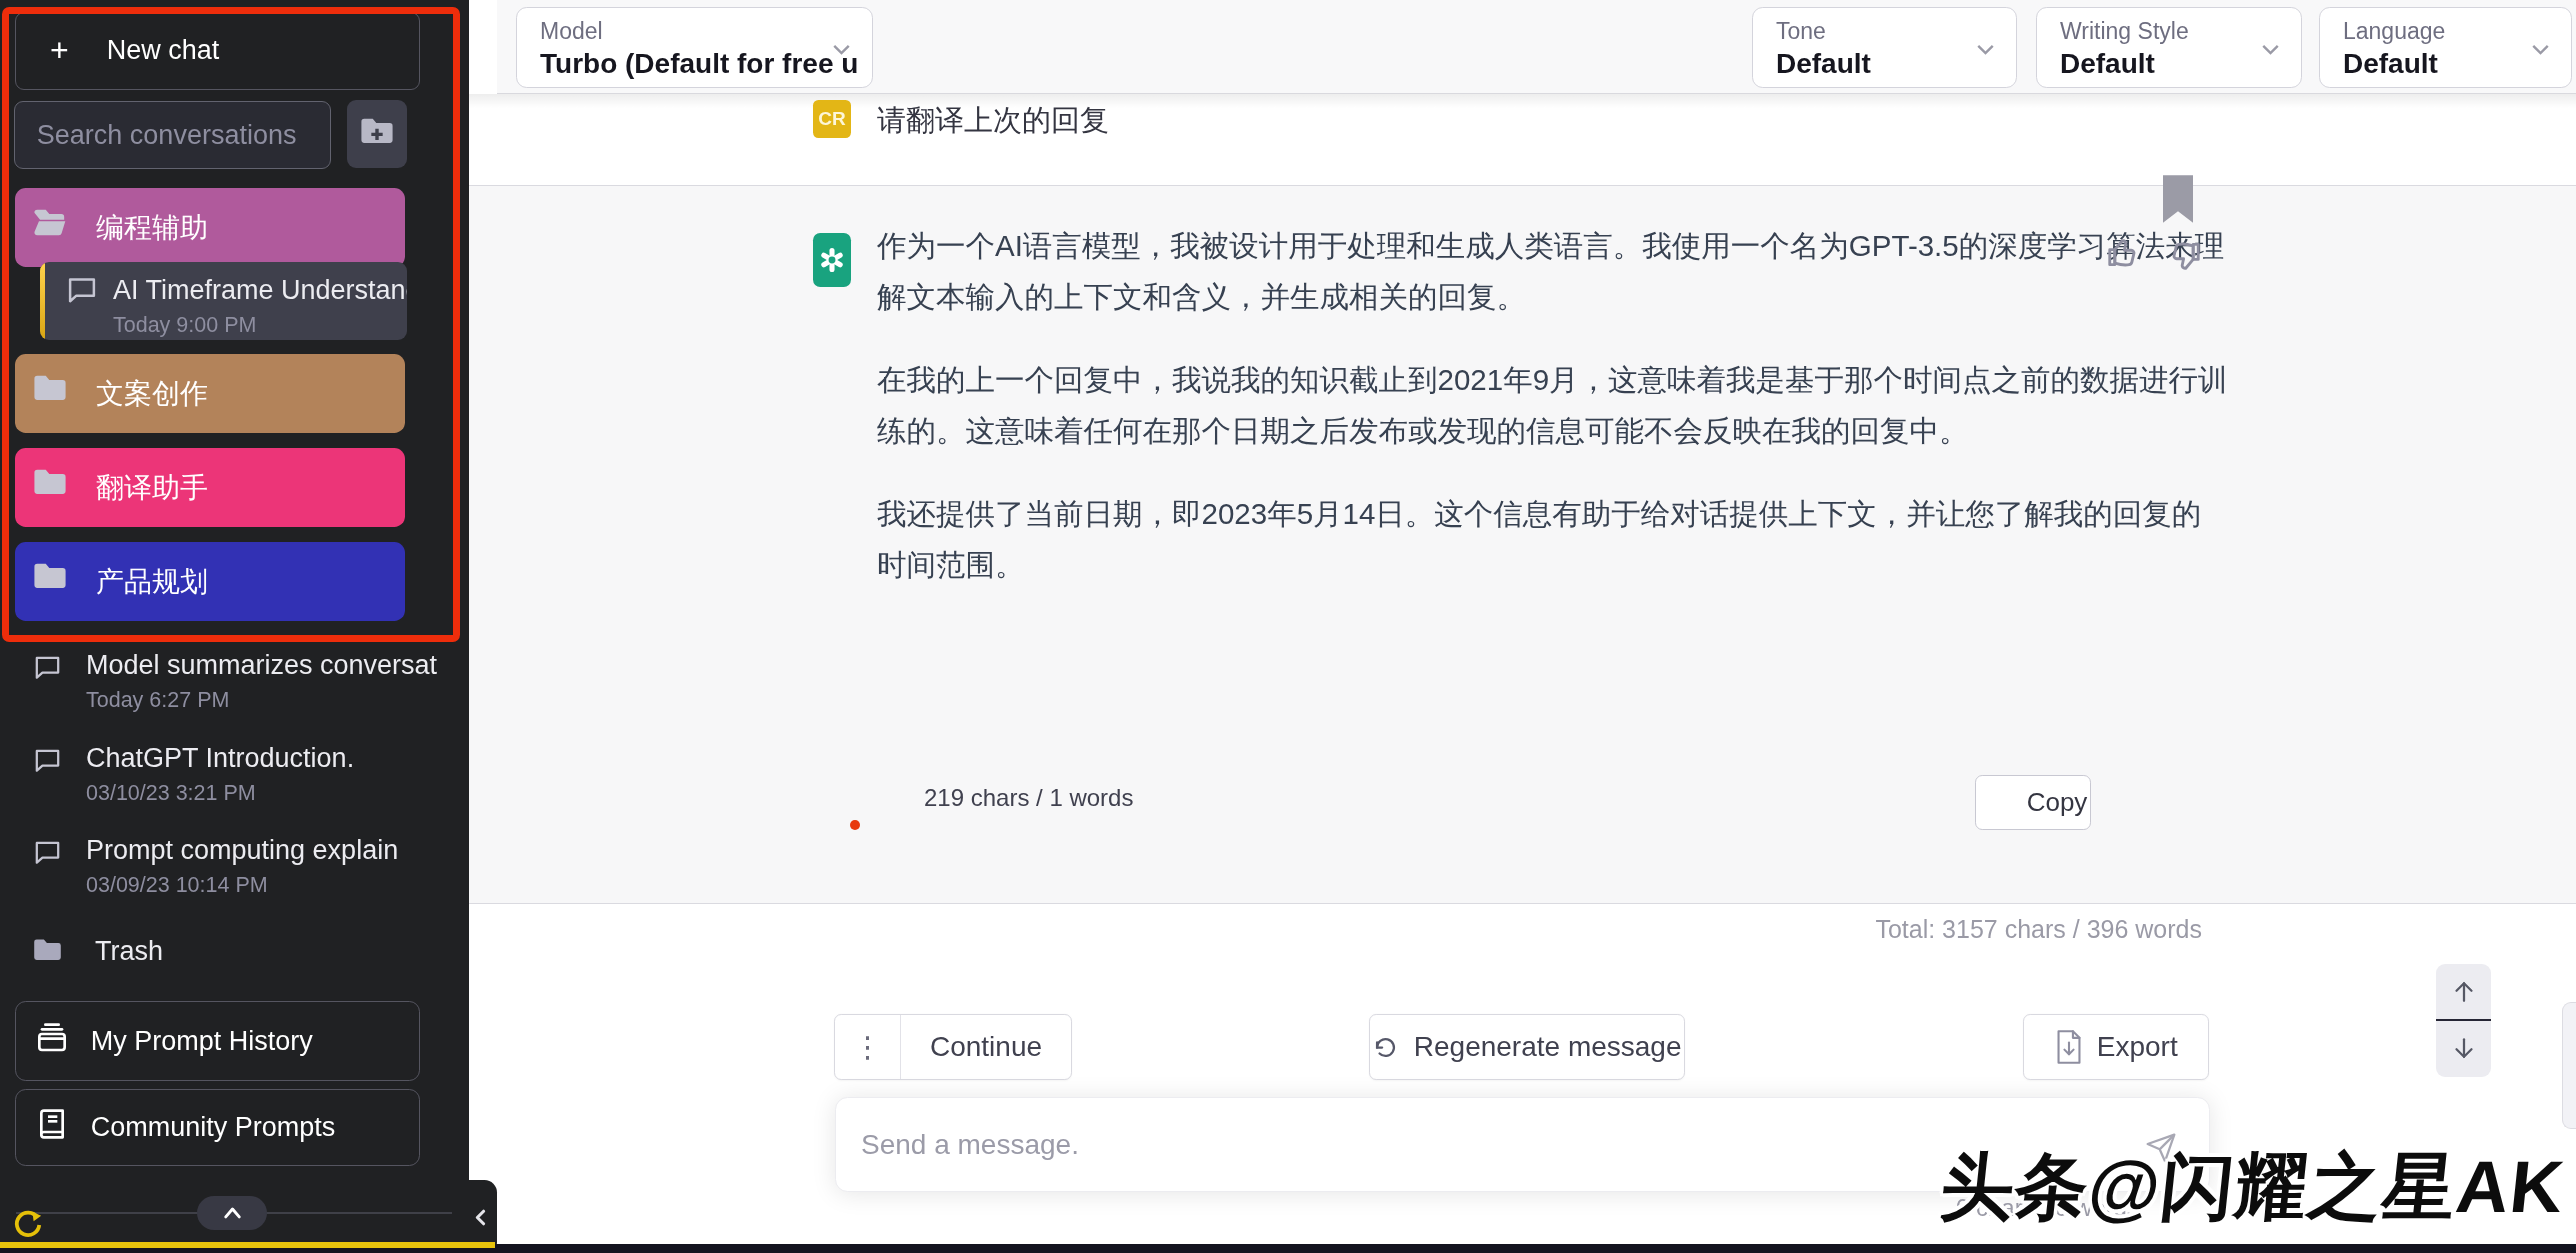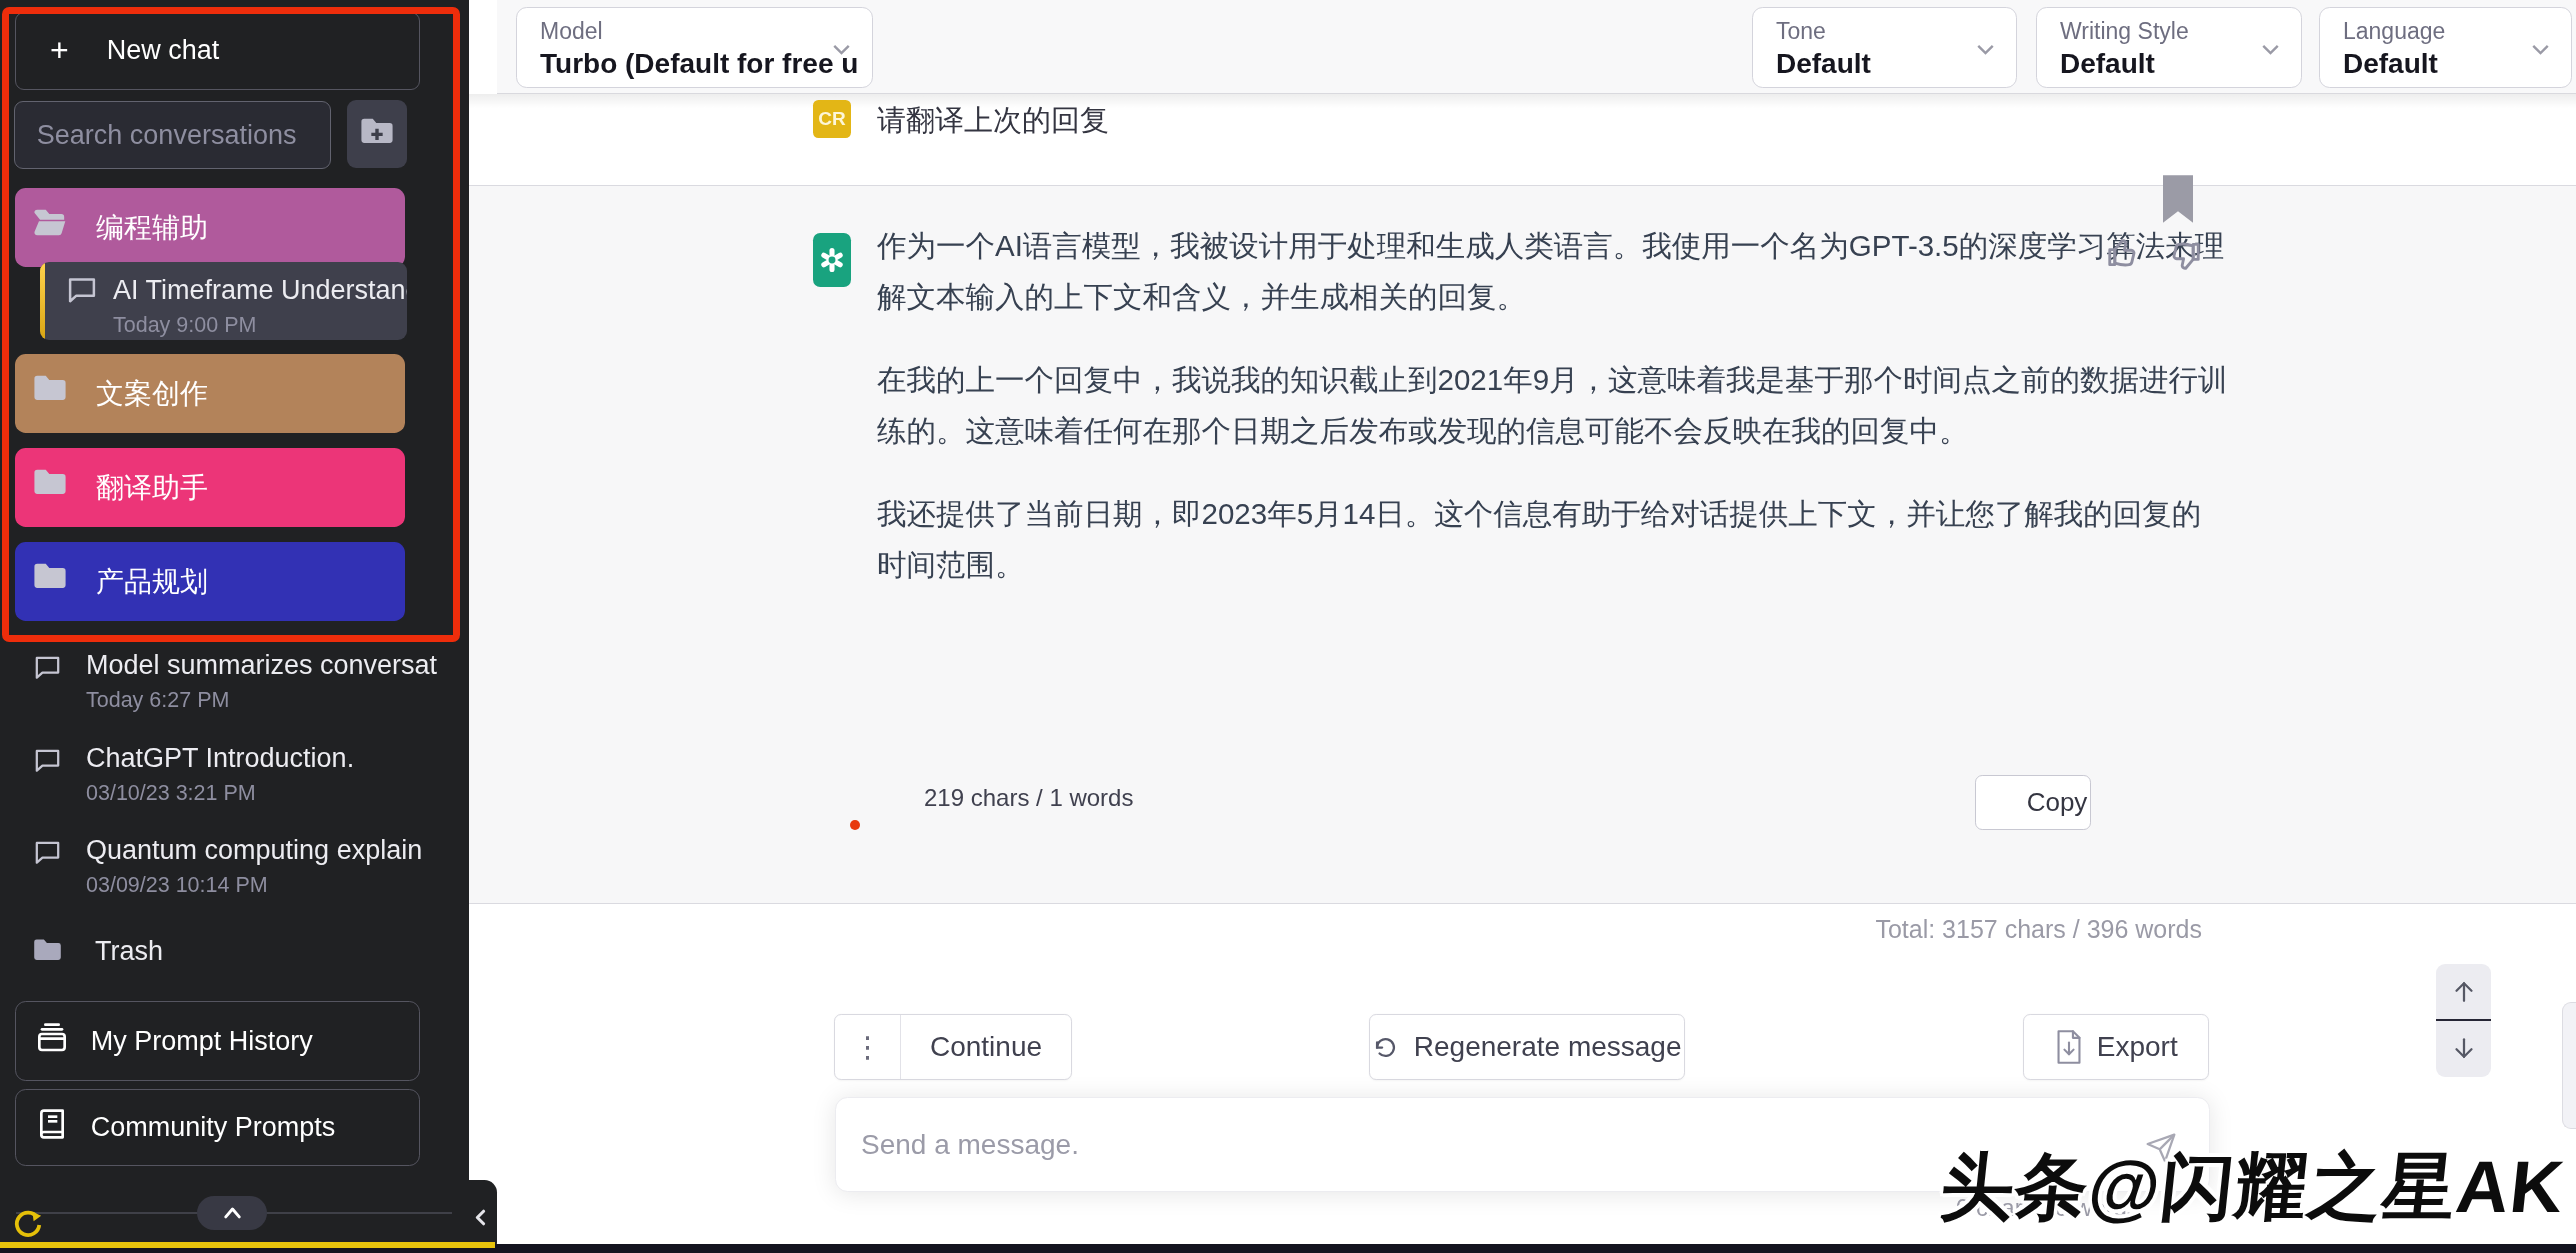--- a/index.html
+++ b/index.html
@@ -181,21 +181,21 @@
           <div class="title">ChatGPT Introduction.</div>
             <div class="time">03/10/23 3:21 PM</div>
         </span>
     </div>
 
     <div class="chat-item plain-chat" style="top:835px">
       <svg width="27" height="27" viewBox="0 0 24 24" fill="none" stroke="#c5c5d2" stroke-width="2" stroke-linejoin="round">
           <path d="M2.5 3.5h19v13h-14l-5 4.5z"></path>
         </svg>
       <span>
-          <div class="title">Quantum computing explain</div>
+          <div class="title">Prompt computing explain</div>
             <div class="time">03/09/23 10:14 PM</div>
         </span>
     </div>
 
     <div id="trash-row" class="abs">
       <svg width="29" height="29" viewBox="0 0 24 24" fill="#a9a9bc">
           <path d="M1 4a2 2 0 0 1 2-2h6l2.5 3H21a2 2 0 0 1 2 2v10a2 2 0 0 1-2 2H3a2 2 0 0 1-2-2z"></path>
         </svg>
       <span>Trash</span>
     </div>

